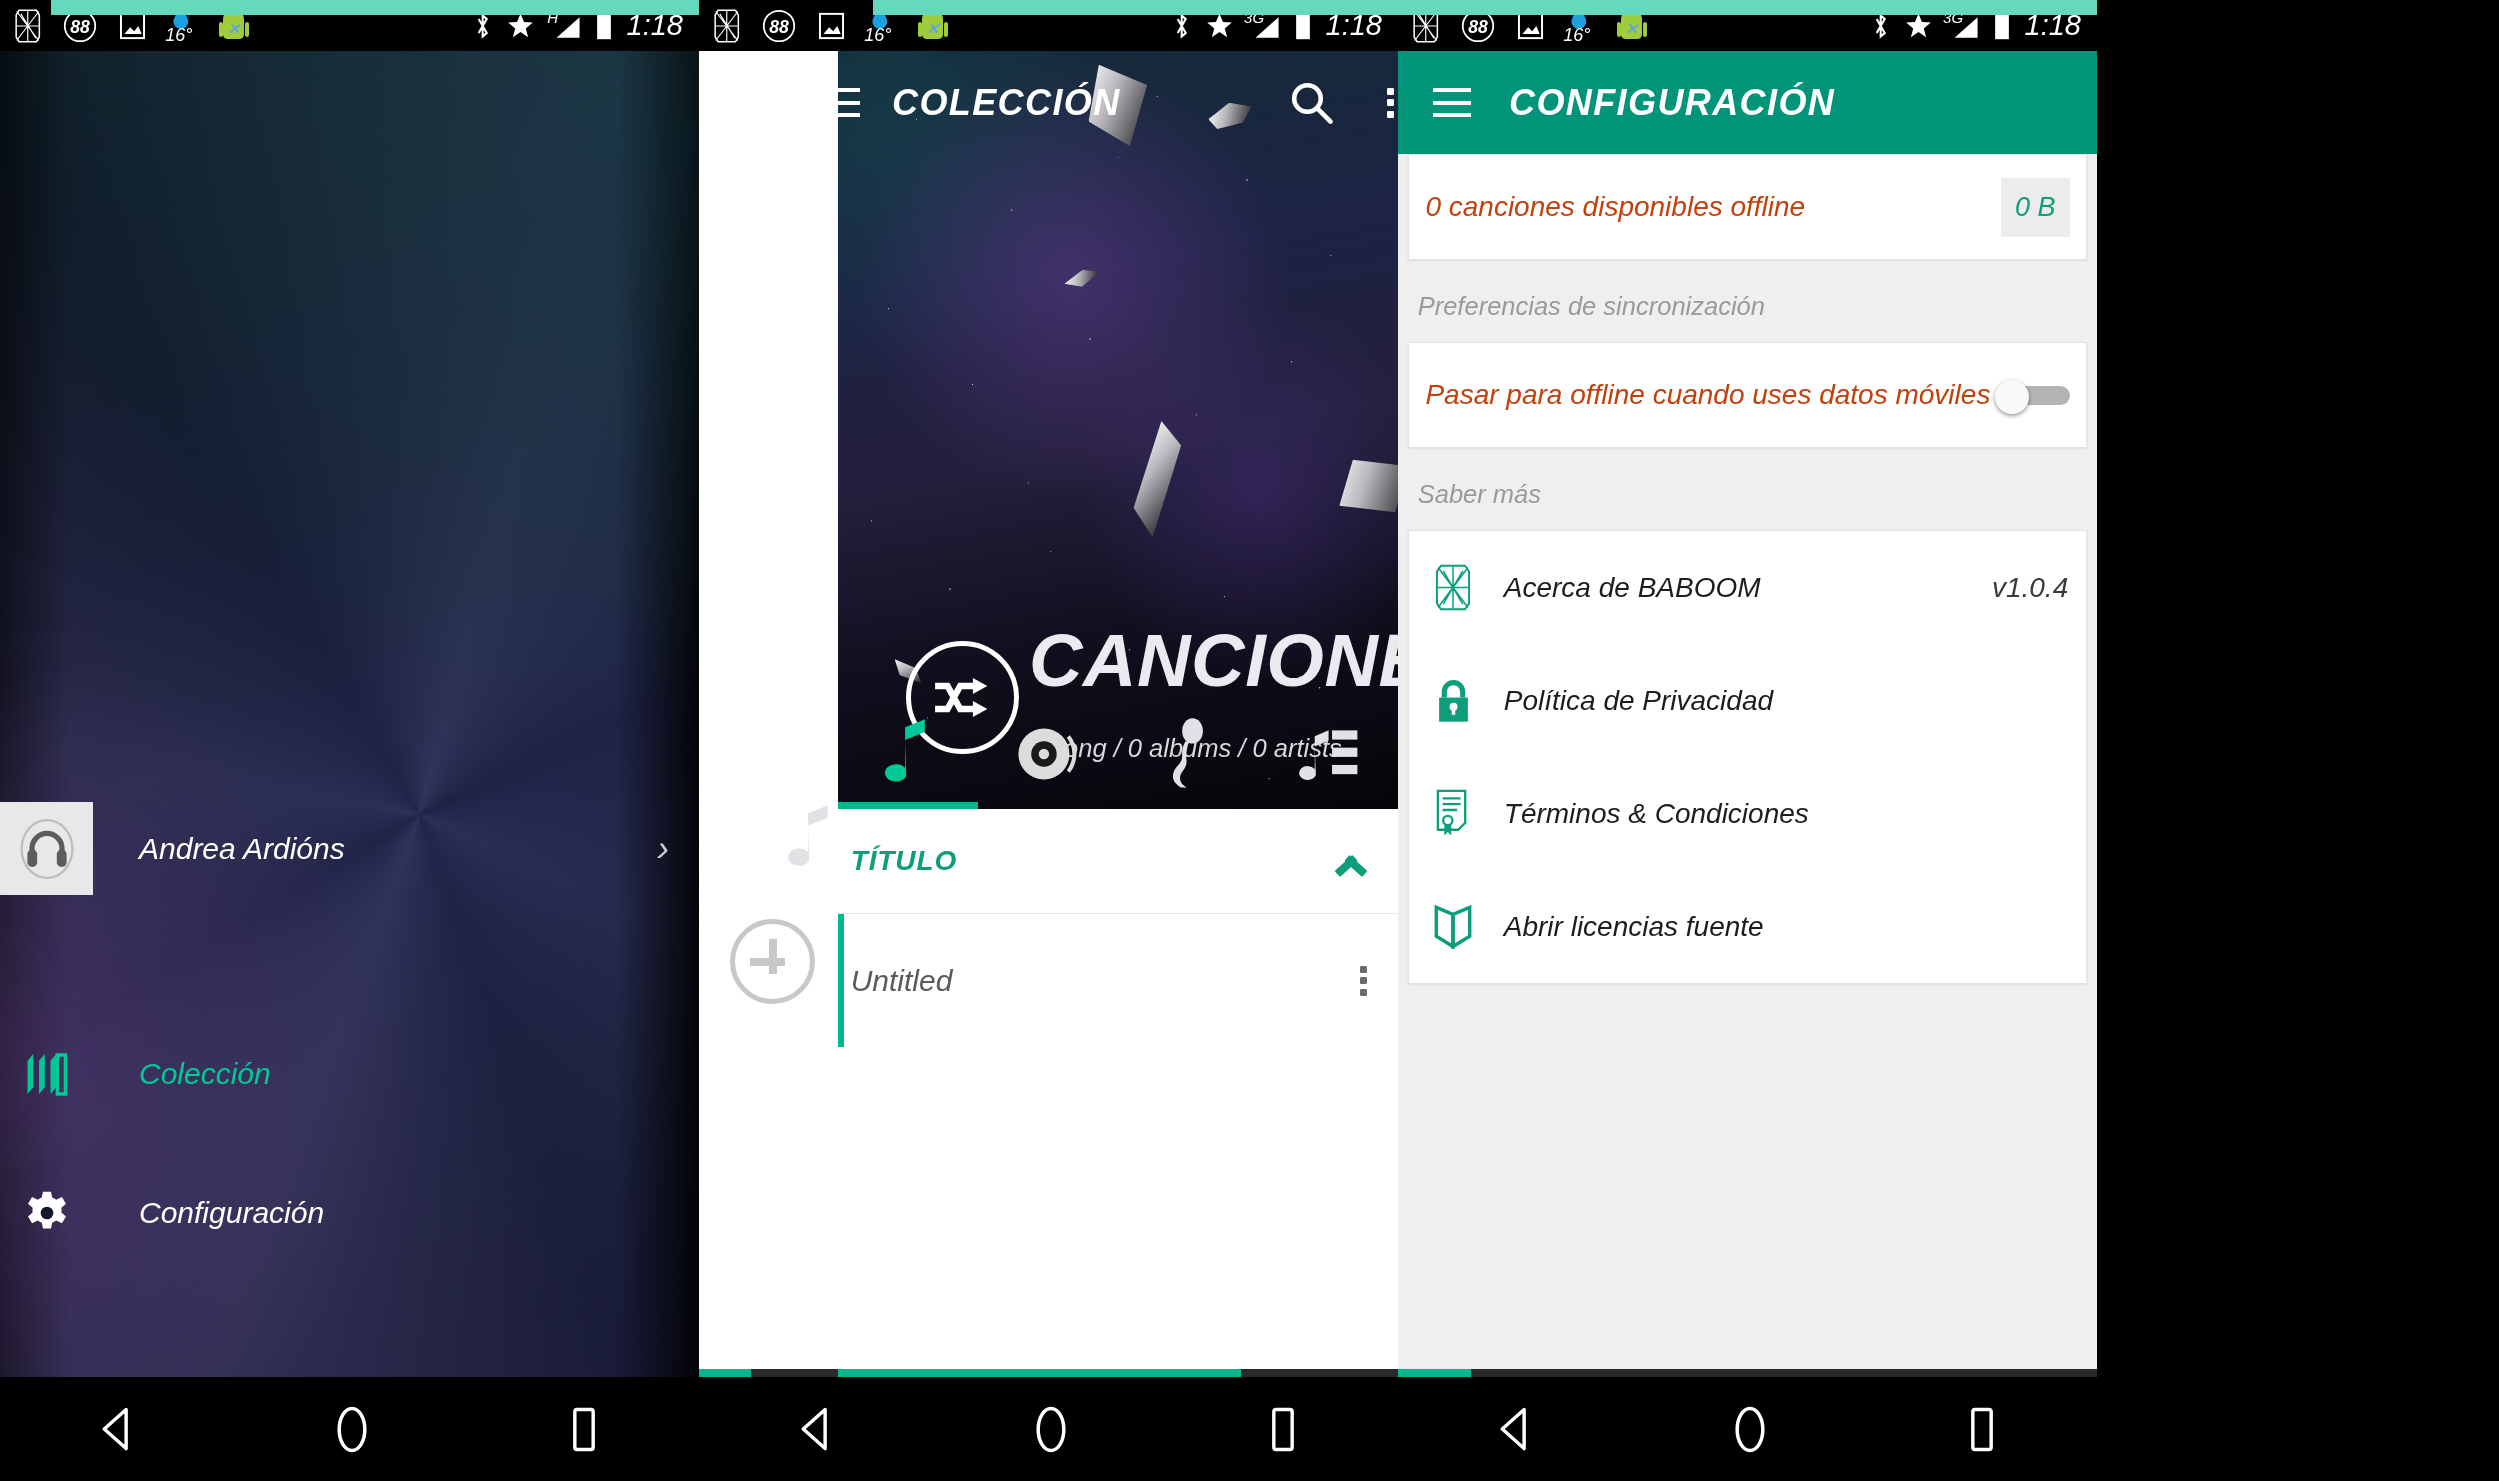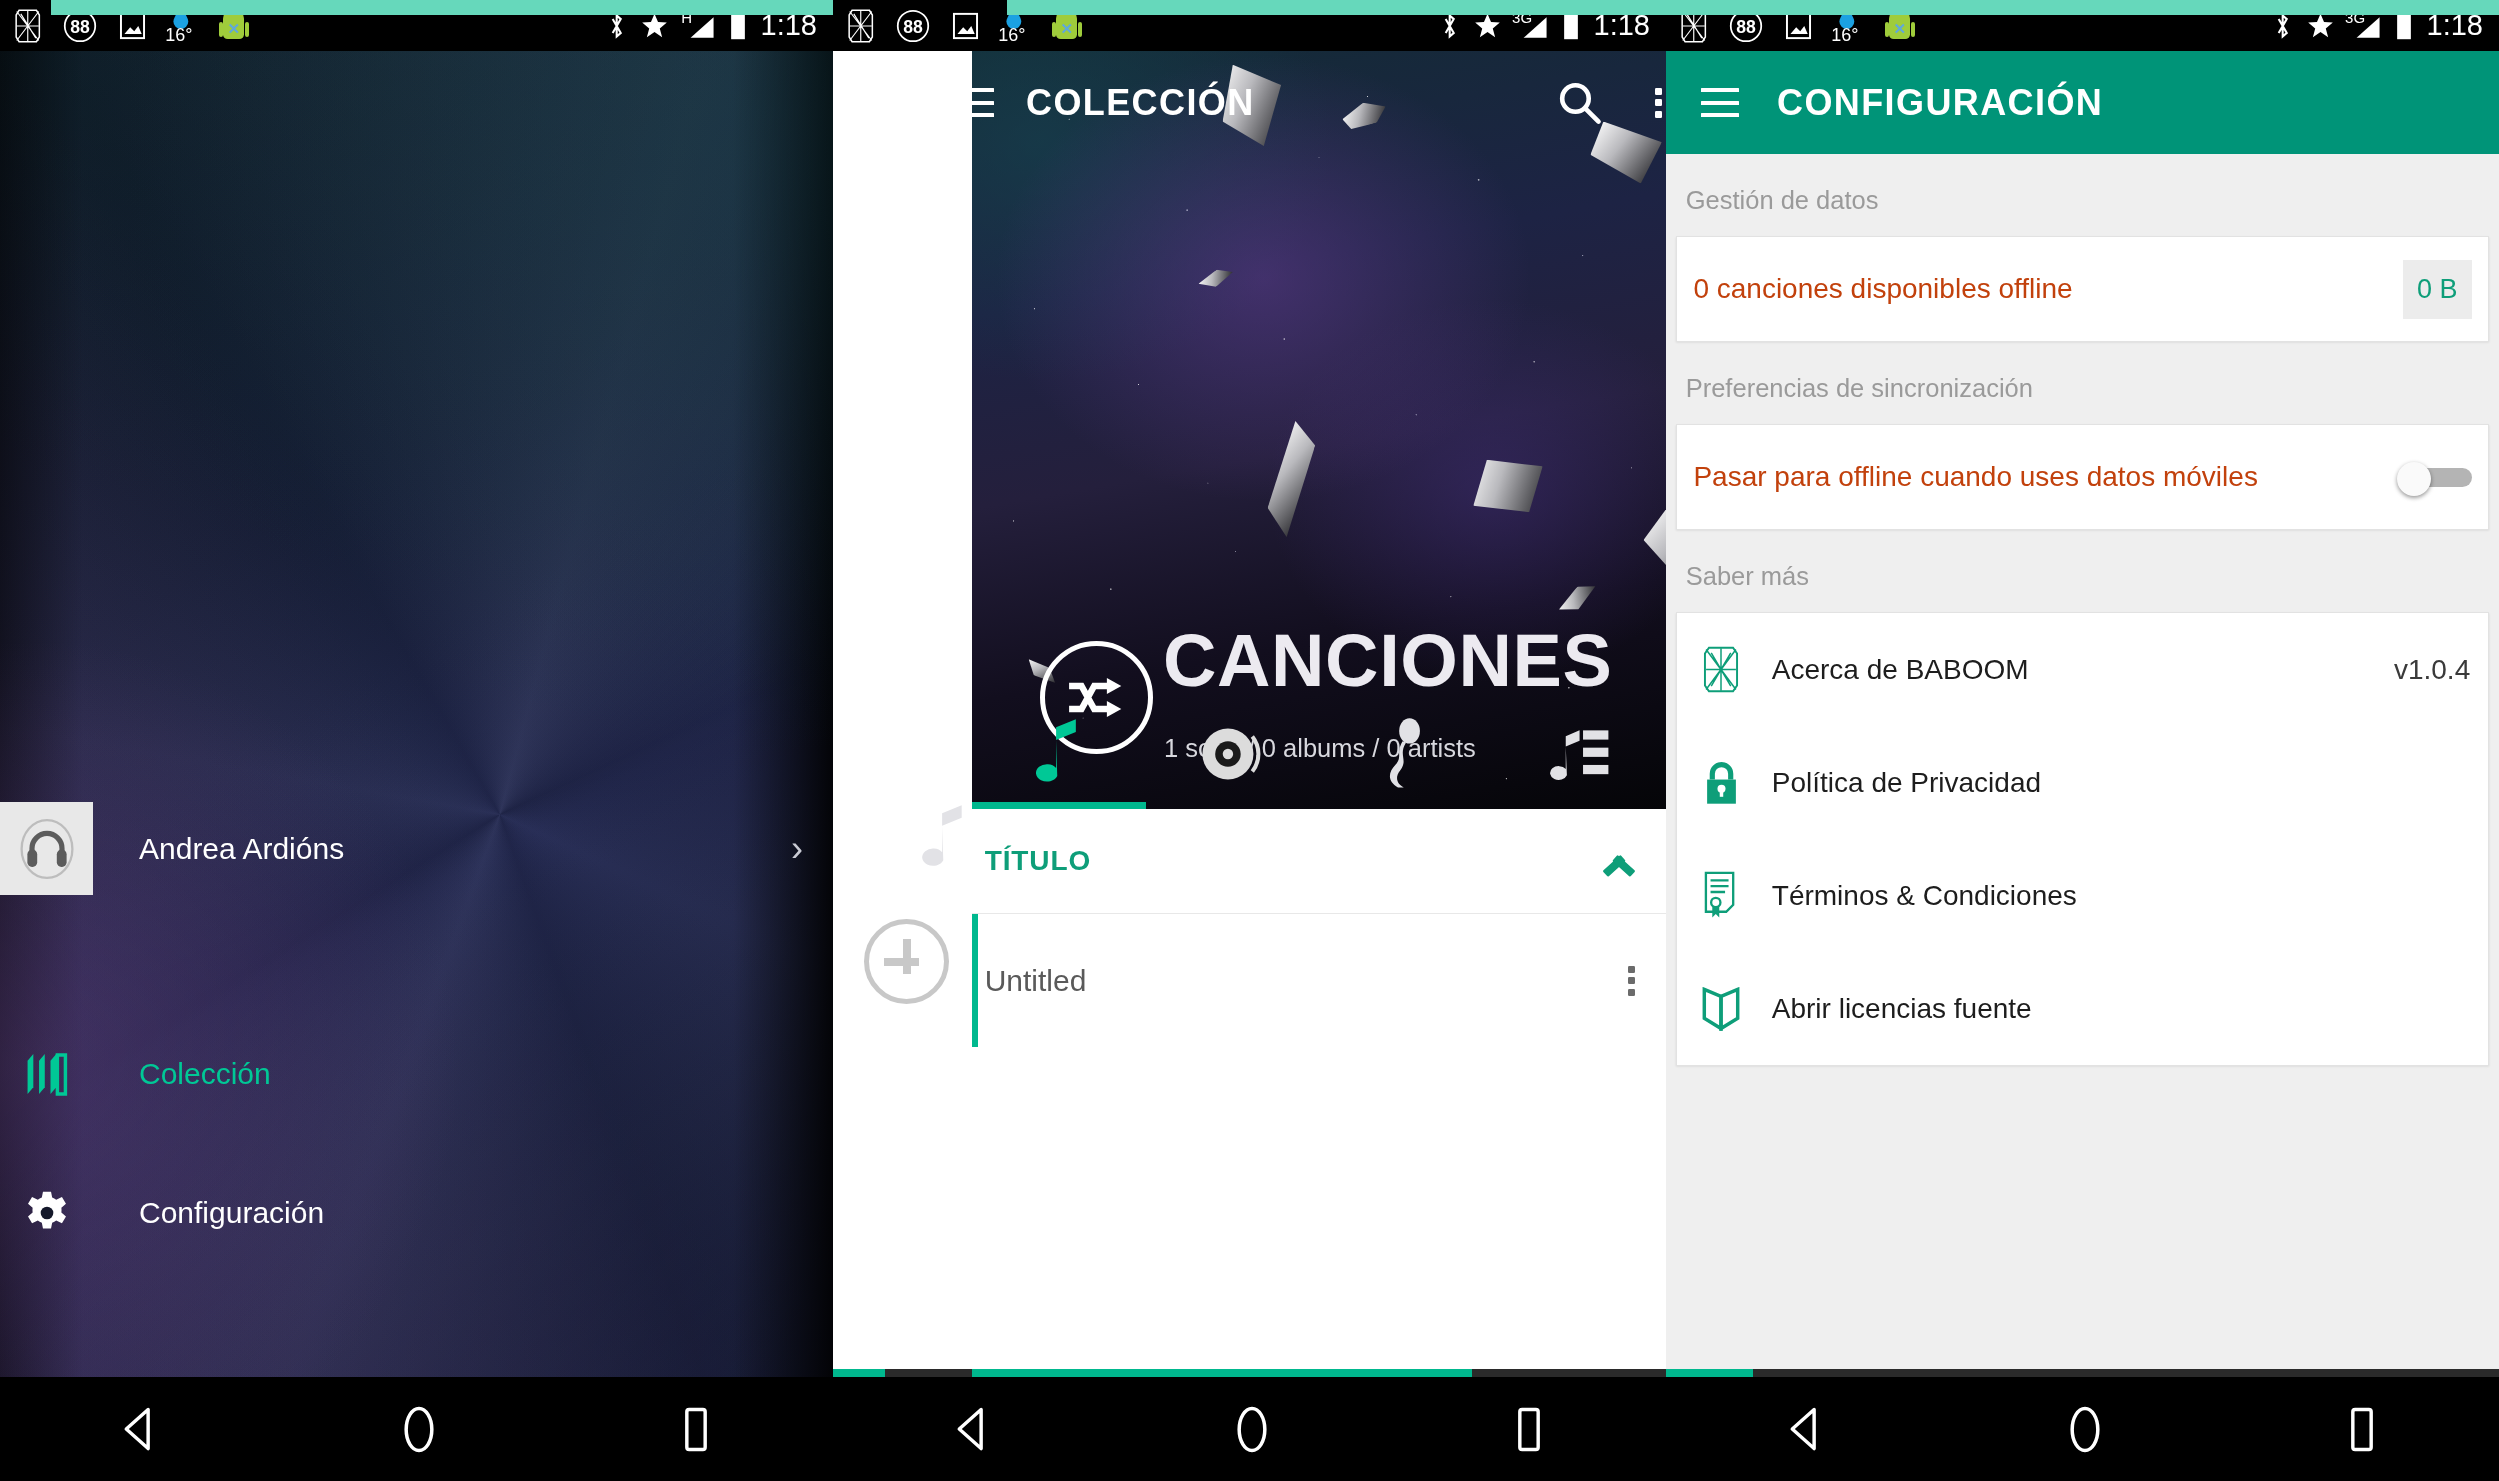--- a/index.html
+++ b/index.html
@@ -1,18 +1,18 @@
 <!DOCTYPE html>
 <html style="font-size:9.3px"><head>
 <meta charset="utf-8">
 <style>
   html,body{margin:0;padding:0;background:#000;}
   body{width:2500px;height:1481px;font-family:"Liberation Sans",sans-serif;-webkit-font-smoothing:antialiased;overflow:hidden;}
   .screens{display:flex;width:2500px;height:1481px;}
-  .screen{position:relative;width:833px;height:1481px;overflow:hidden;background:#000;}
+  .screen{position:relative;width:699px;height:1481px;overflow:hidden;background:#000;font-style:italic;}
 
   
   .statusbar{position:absolute;top:0;left:0;width:100%;height:51px;background:#000;display:flex;align-items:center;z-index:60;}
   .sb-left{display:flex;align-items:center;gap:22px;padding-left:15px;}
   .sb-right{display:flex;align-items:center;gap:15px;margin-left:auto;padding-right:16px;}
   .sb-ic{display:block;}
   .sb-clock{color:#fff;font-size:29px;font-weight:400;letter-spacing:0px;line-height:1;font-family:"Liberation Sans",sans-serif;}
   .temp-wrap{position:relative;width:31px;height:37px;}
   .temp-txt{position:absolute;bottom:-2.3px;left:-2.3px;color:#fff;font-size:18px;text-align:right;}
   .droid{width:27px;height:35px;position:relative;}
@@ -497,21 +497,20 @@
       <span class="hamburger">
           <i></i>
           <i></i>
           <i></i>
         </span>
       <span class="appbar-title" style="margin-left:38px;">CONFIGURACIÓN</span>
     </div>
 
     <div class="panel3">
 
-      <div class="sec-hdr">Gestión de datos</div>
       <div class="card">
         <div class="card-row">
           <span class="lbl">0 canciones disponibles offline</span>
           <span class="badge">0 B</span>
         </div>
       </div>
 
       <div class="sec-hdr">Preferencias de sincronización</div>
       <div class="card">
         <div class="card-row">

